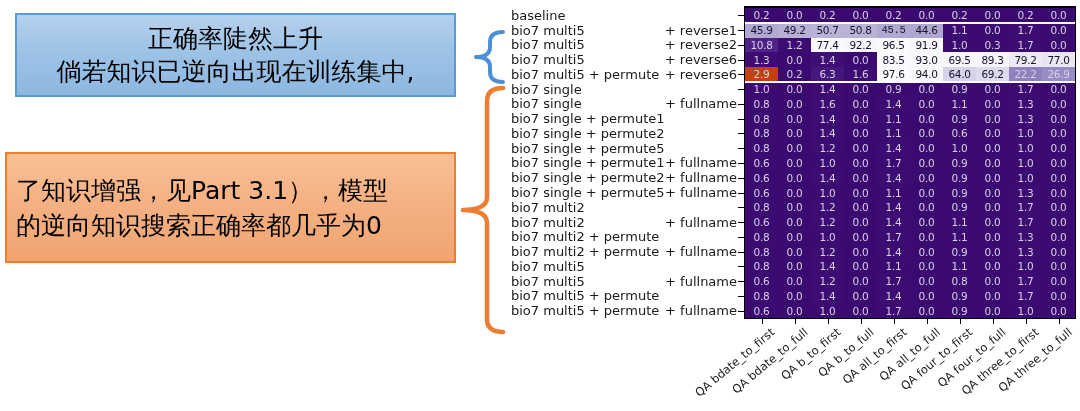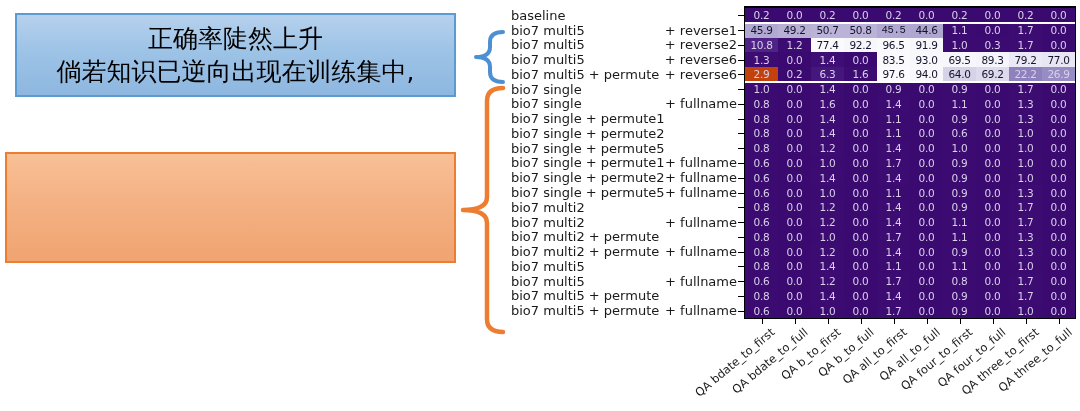--- a/index.html
+++ b/index.html
@@ -36,20 +36,22 @@
 <body>
 
 <div class="stage">
 
   <div class="callout callout-top" id="callout-top">
       <div>正确率陡然上升</div>
       <div>倘若知识已逆向出现在训练集中,</div>
     </div>
 
   <div class="callout callout-bottom" id="callout-bottom">
+      <div>了知识增强，见Part 3.1），模型</div>
+      <div>的逆向知识搜索正确率都几乎为0</div>
     </div>
 
   <svg class="brace-svg" viewBox="0 0 1080 411">
     <path id="brace-top" fill="none" stroke-width="4" stroke-linecap="round" stroke-linejoin="round" d="M 503 32 Q 490 32 490 42 L 490 47 Q 490 57 476 57 Q 490 57 490 67 L 490 72 Q 490 82 503 82" stroke="#4D8FD3"></path>
     <path id="brace-bottom" fill="none" stroke-width="4.5" stroke-linecap="round" stroke-linejoin="round" d="M 503 88 Q 487 88 487 101 L 487 197 Q 487 210 463 210 Q 487 210 487 223 L 487 319 Q 487 332 503 332" stroke="#ED7D31"></path>
   </svg>
 
   <div class="grid-frame"></div>
 
   <div id="heatmap">

